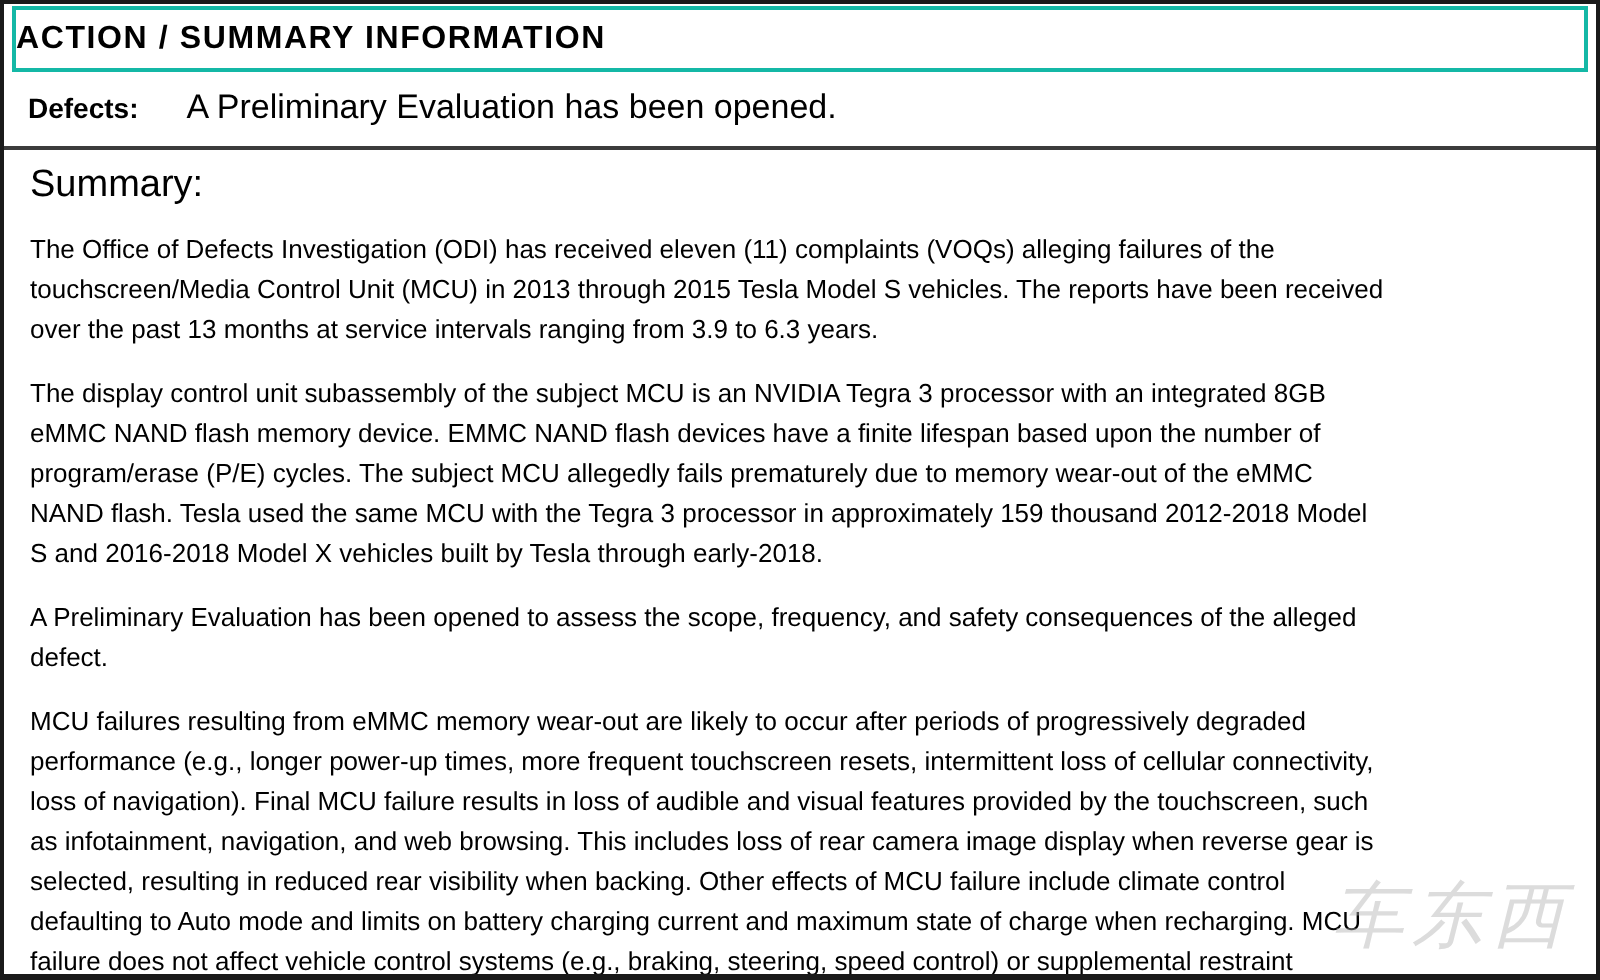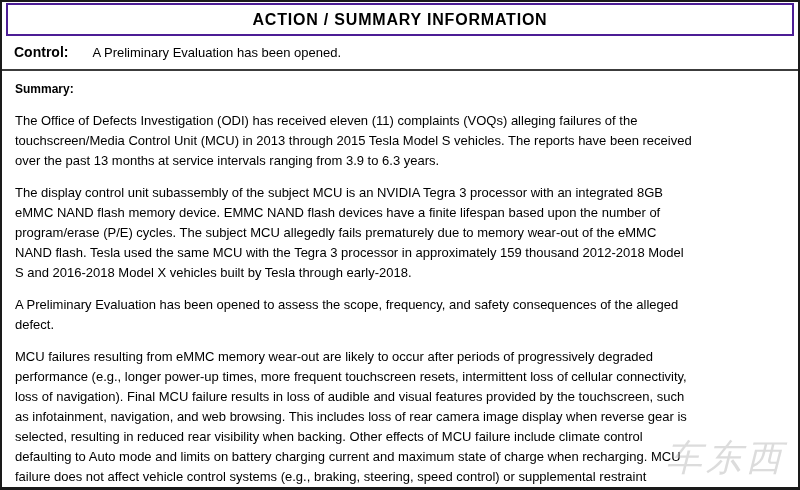--- a/index.html
+++ b/index.html
@@ -14,53 +14,53 @@
     width: 800px; height: 490px;
     box-sizing: border-box;
     border-style: solid;
     border-color: #1a1a1a;
     border-width: 2px 2px 3px 2px;
     background: #ffffff;
     overflow: hidden;
   }
   .title-box {
     margin: 1px 4px 0 4px;
-    border: 2px solid #4c1d95;
+    border: 2px solid #14b8a6;
     height: 33px;
     box-sizing: border-box;
-    display: flex; align-items: center; justify-content: center;
+    display: flex; align-items: center; justify-content: flex-start;
   }
   .title-text {
     font-weight: bold;
     font-size: 16px;
     letter-spacing: 0.8px;
   }
   .action-row {
     display: flex;
     align-items: baseline;
     padding: 8px 12px 9px 12px;
     border-bottom: 2px solid #3c3c3c;
     font-size: 13px;
   }
   .action-label {
     font-weight: bold;
     font-size: 14px;
     margin-right: 24px;
     white-space: nowrap;
   }
-  .action-text { font-size: 13px; }
+  .action-text { font-size: 17px; }
   .summary {
     position: relative;
     padding: 8px 14px 0 13px;
     font-size: 13px;
     line-height: 20px;
   }
   .summary-label {
-    font-weight: bold;
-    font-size: 12px;
+    font-weight: normal;
+    font-size: 19px;
     line-height: 20px;
     margin: 0;
   }
   .para {
     margin: 12px 0 10px 0;
     white-space: pre-line;
     line-height: 20px;
   }
   .watermark {
     position: absolute;
@@ -78,21 +78,21 @@
 </head>
 <body>
 
 <div class="doc">
 
   <div class="title-box">
     <span class="title-text">ACTION / SUMMARY INFORMATION</span>
   </div>
 
   <div class="action-row">
-    <span class="action-label">Control:</span>
+    <span class="action-label">Defects:</span>
     <span class="action-text">A Preliminary Evaluation has been opened.</span>
   </div>
 
   <div class="summary">
     <div class="summary-label">Summary:</div>
 
     <p class="para">The Office of Defects Investigation (ODI) has received eleven (11) complaints (VOQs) alleging failures of the
 touchscreen/Media Control Unit (MCU) in 2013 through 2015 Tesla Model S vehicles. The reports have been received
 over the past 13 months at service intervals ranging from 3.9 to 6.3 years.</p>
 

